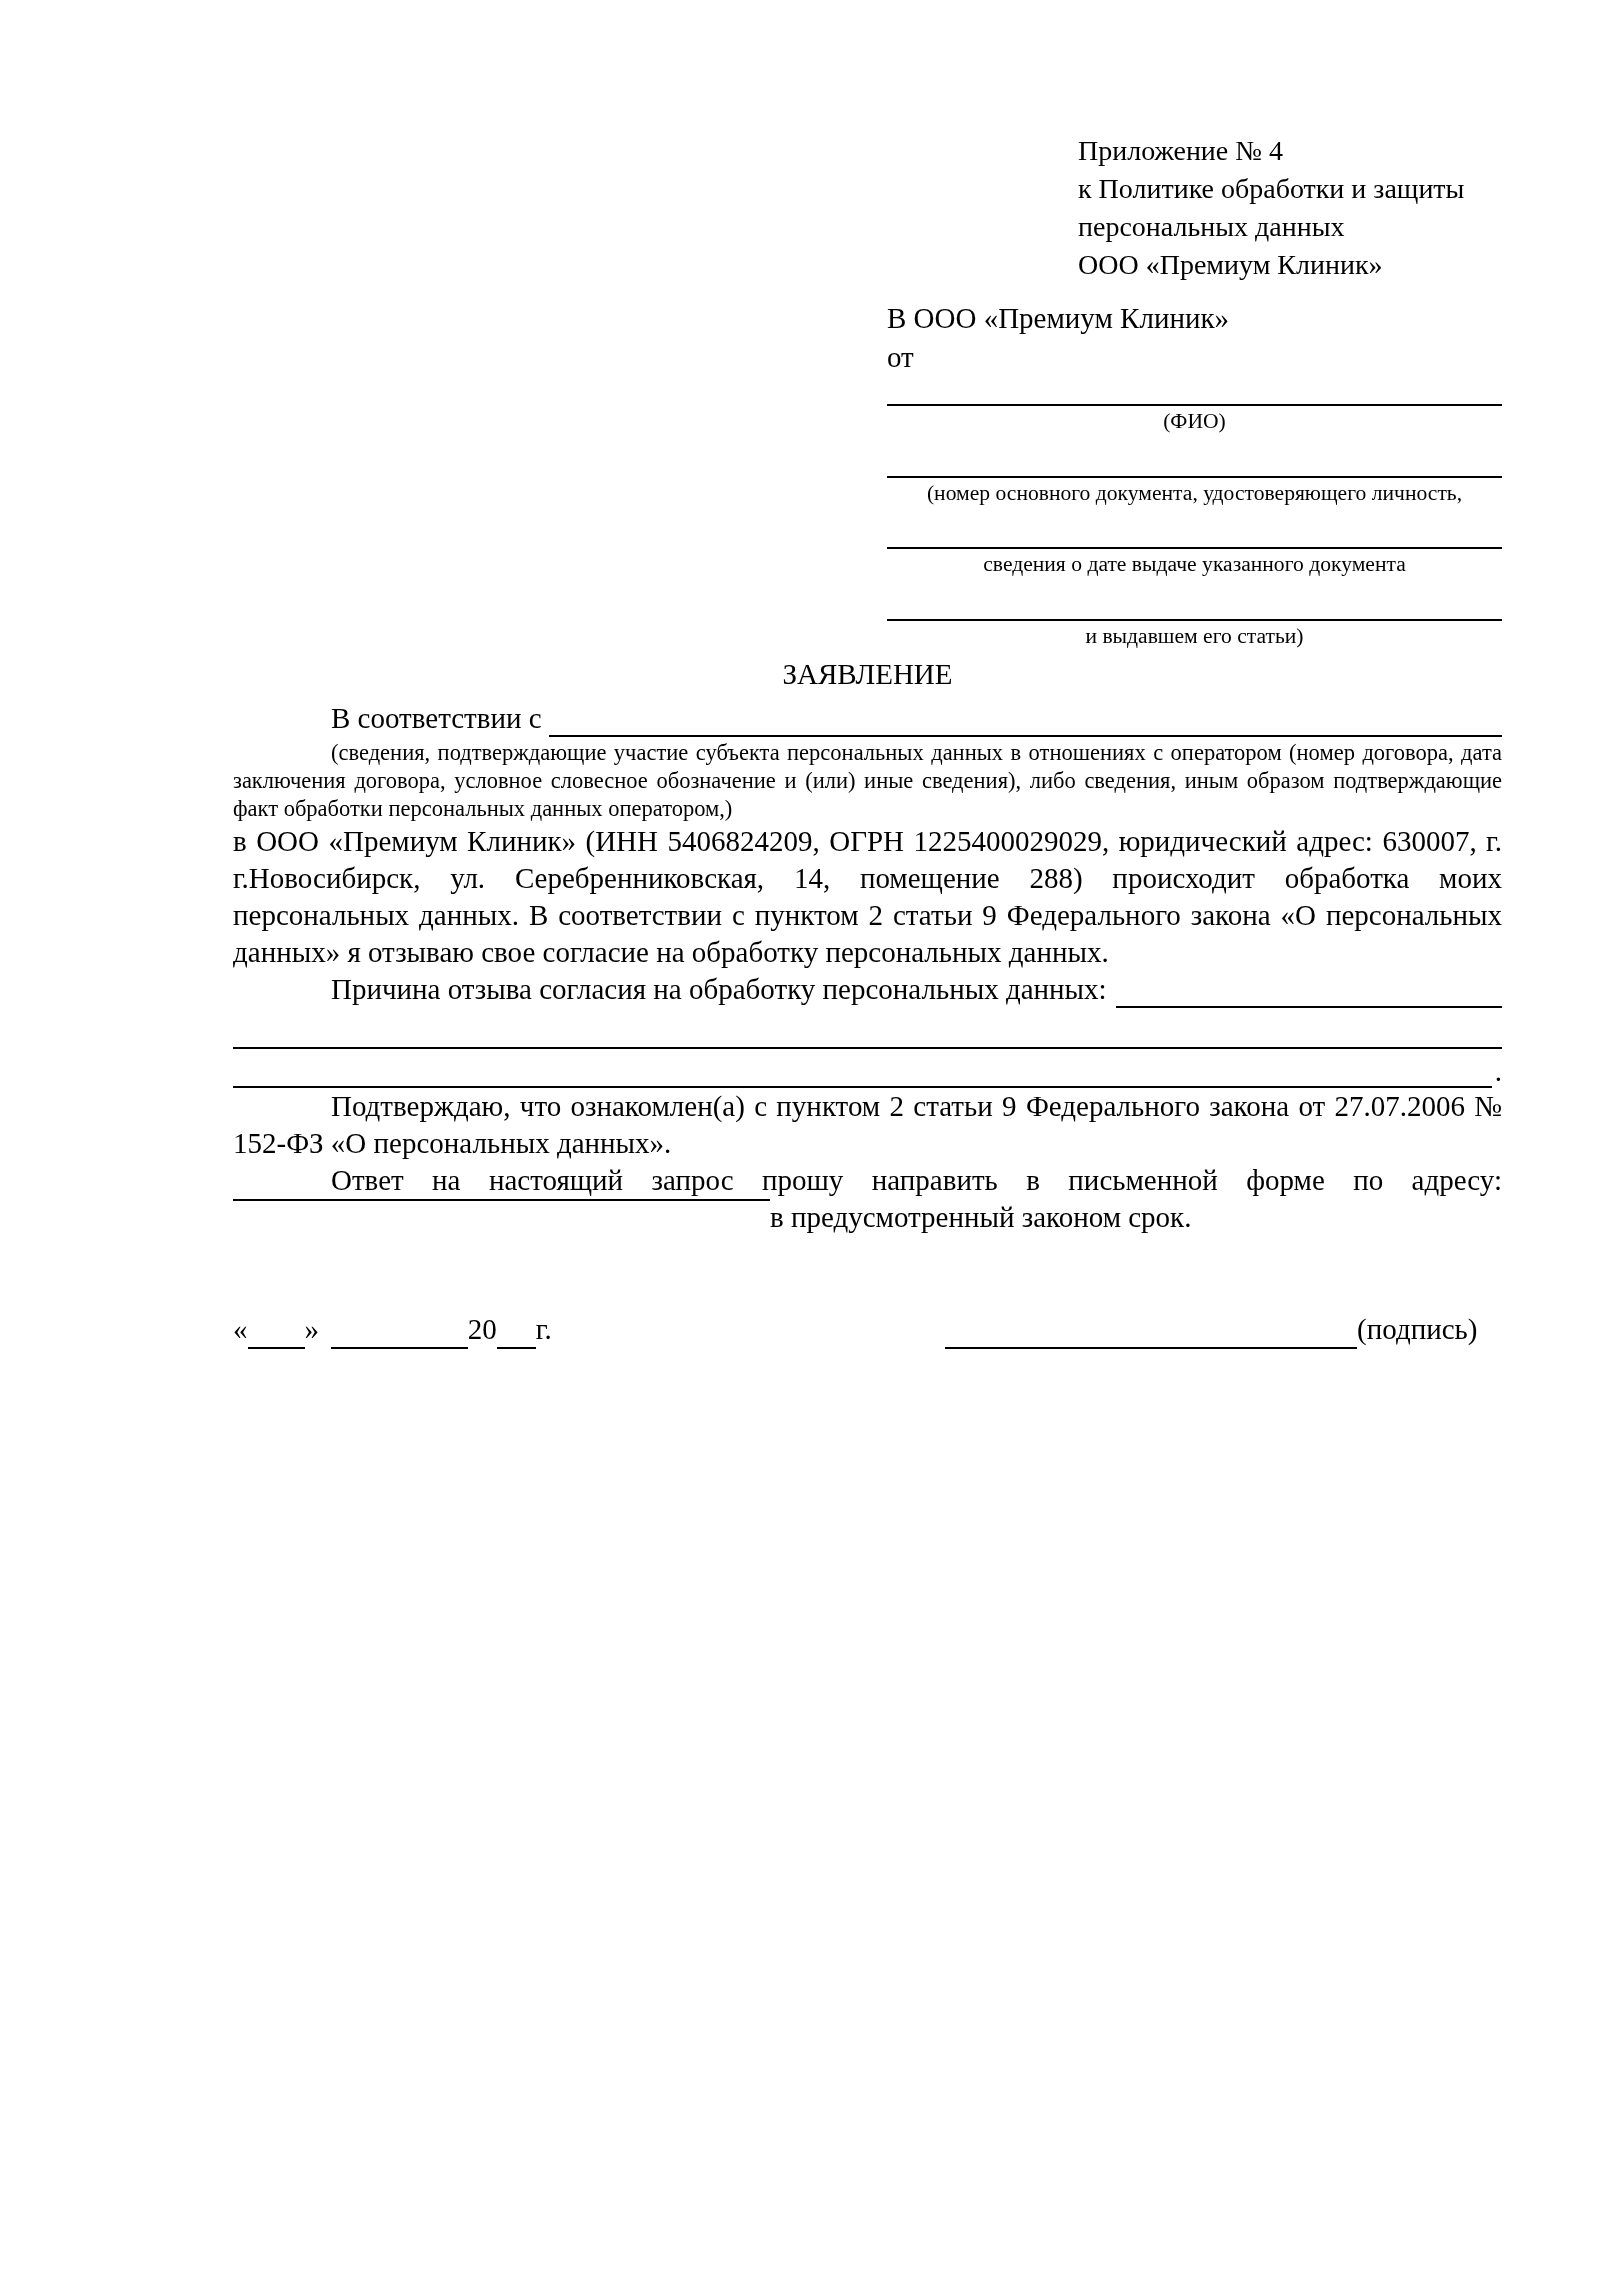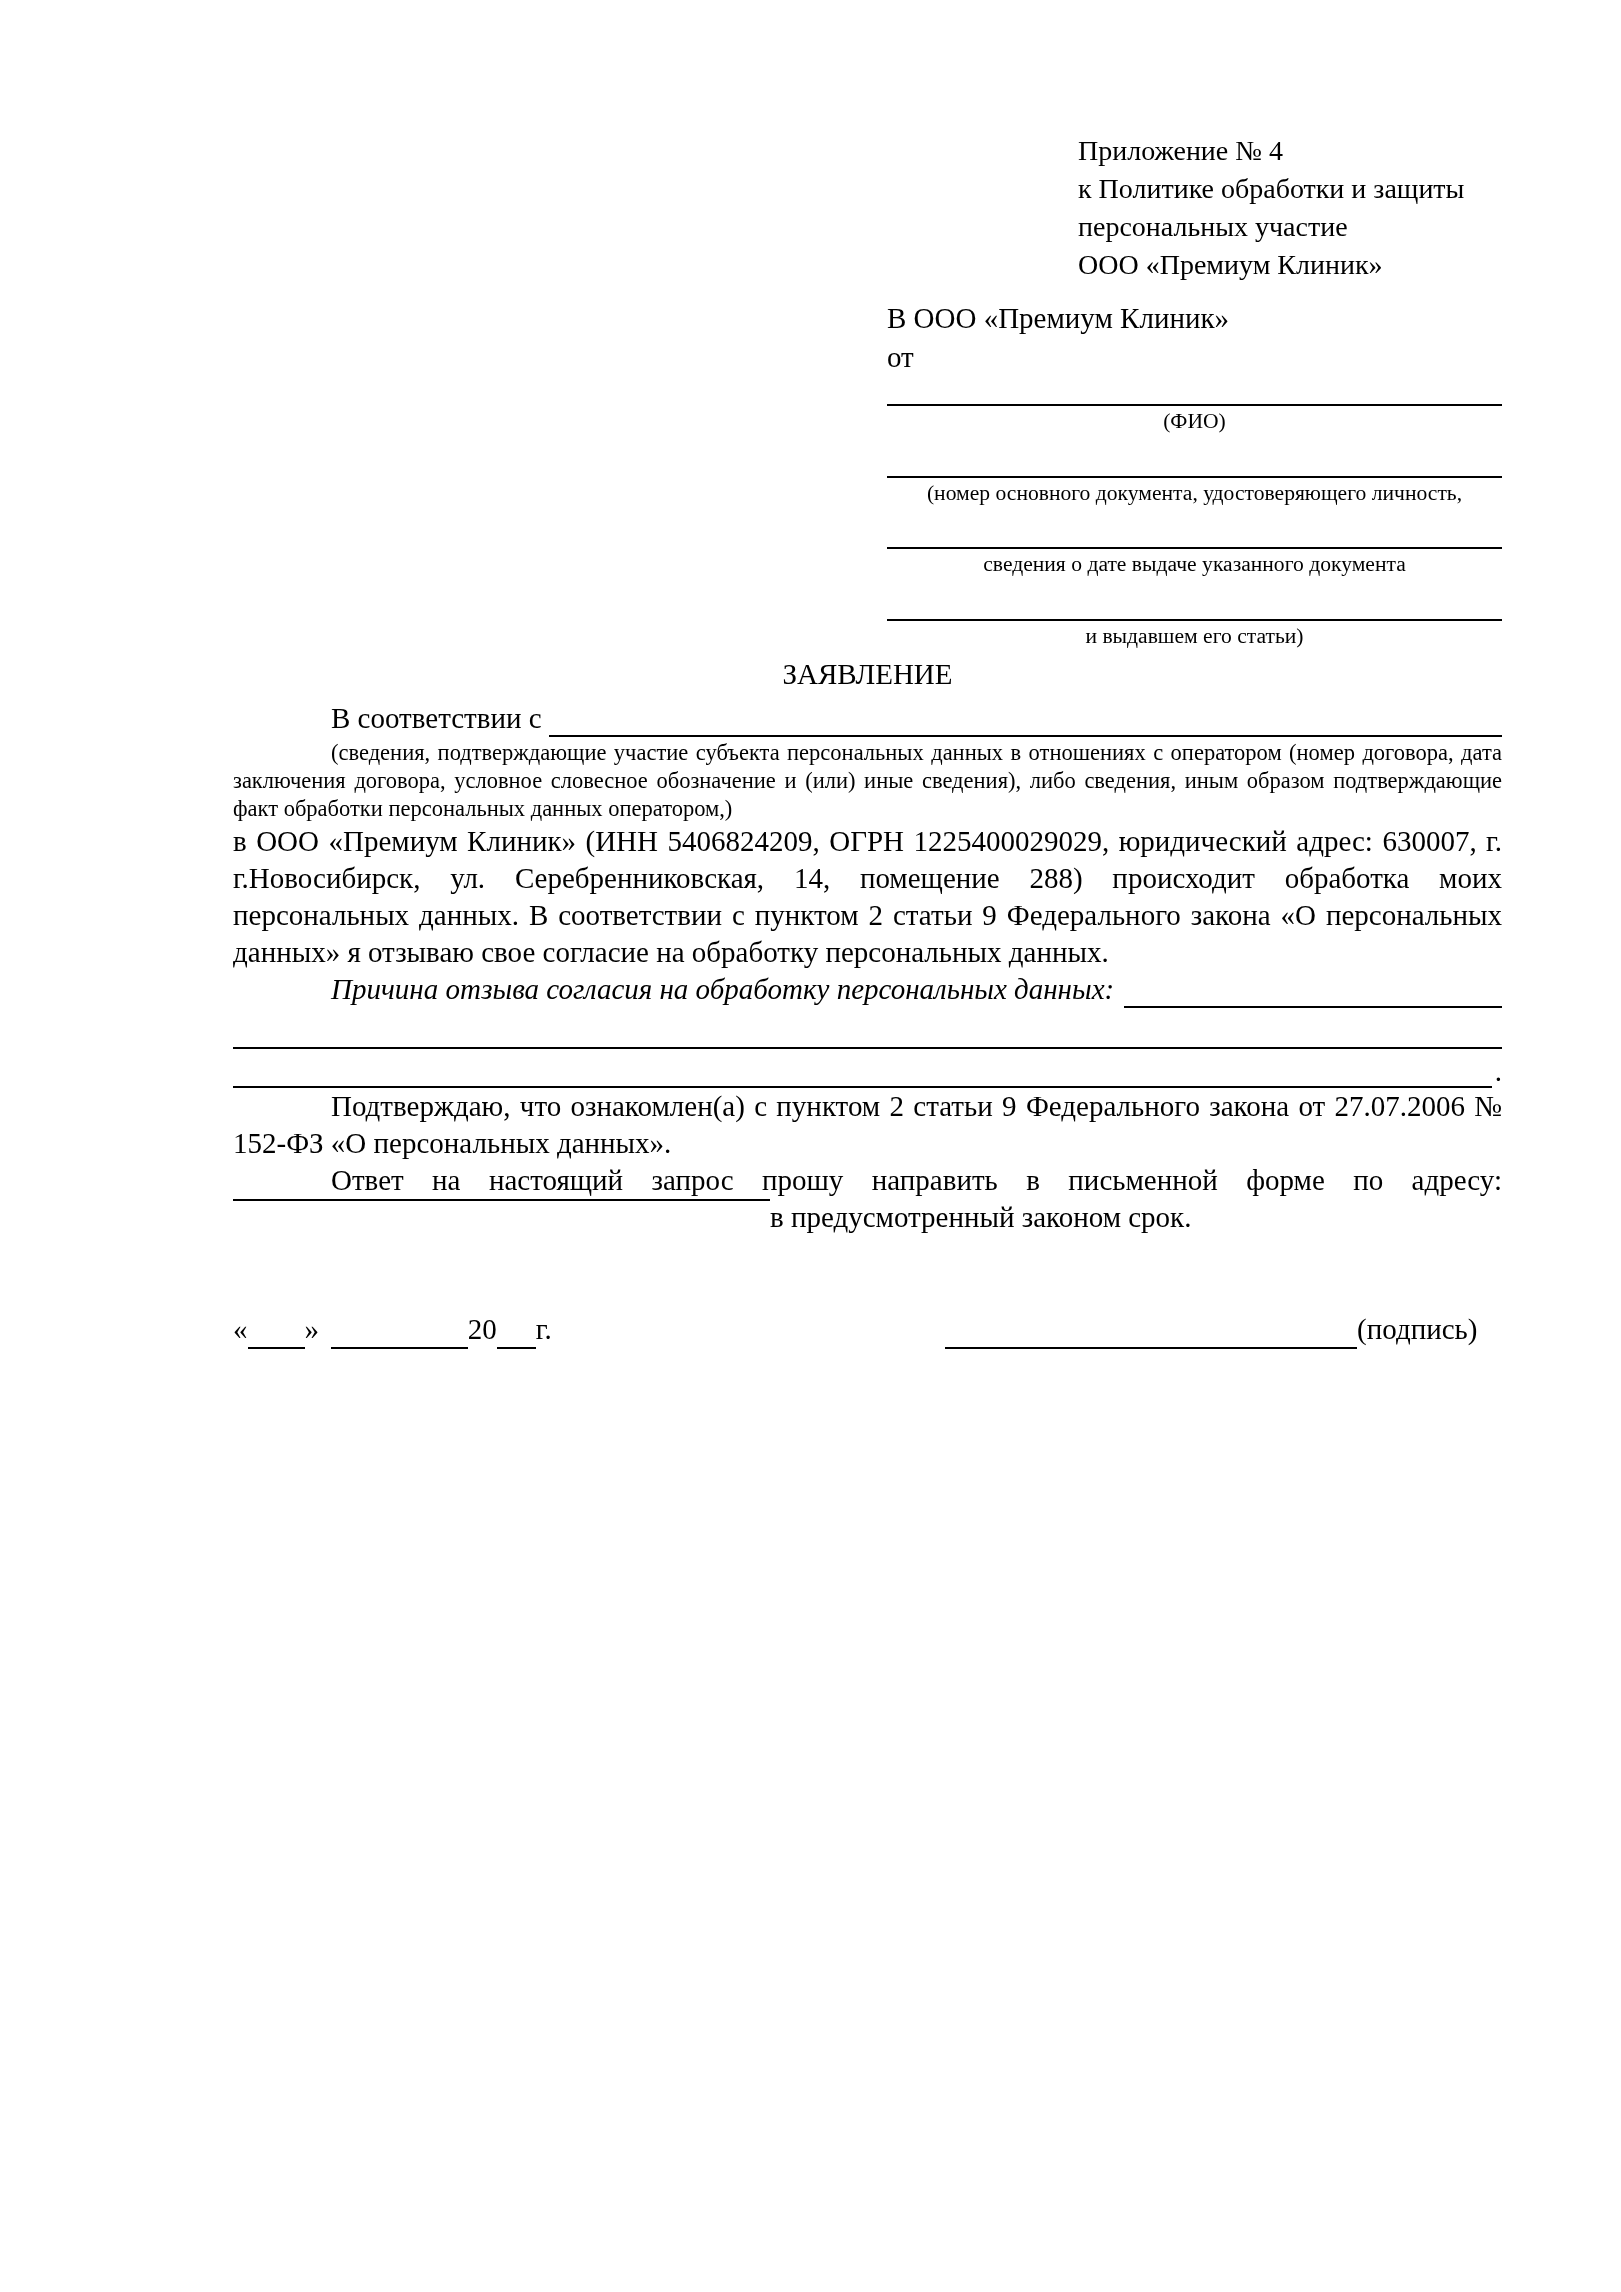--- a/index.html
+++ b/index.html
@@ -64,21 +64,20 @@
   }
   .body-para {
     font-size: 29px;
     line-height: 37px;
     text-align: justify;
   }
   .reason-line {
     display: flex;
     font-size: 29px;
     line-height: 37px;
-    font-style: italic;
   }
   .reason-label { padding-left: 98px; padding-right: 9.8px; white-space: nowrap; }
   .blank-wide { height: 39px; border-bottom: 2.9px solid #000; }
   .blank-wide-row {
     display: flex;
     align-items: flex-end;
     height: 39px;
     font-size: 29px;
   }
   .period { padding-left: 2.9px; }
@@ -112,21 +111,21 @@
   .sig-blank { width: 412px; border-bottom: 2.9px solid #000; }
 </style>
 </head>
 <body>
 
 <div class="page">
 
   <div class="header-note">
     <div>Приложение № 4</div>
     <div>к Политике обработки и защиты</div>
-    <div>персональных участие</div>
+    <div>персональных данных</div>
     <div>ООО «Премиум Клиник»</div>
   </div>
 
 
   <div class="addressee">
     <div class="addr-line">В ООО «Премиум Клиник»</div>
     <div class="addr-line">от</div>
     <div class="blank b1"></div>
     <div class="caption">(ФИО)</div>
     <div class="blank b2"></div>

